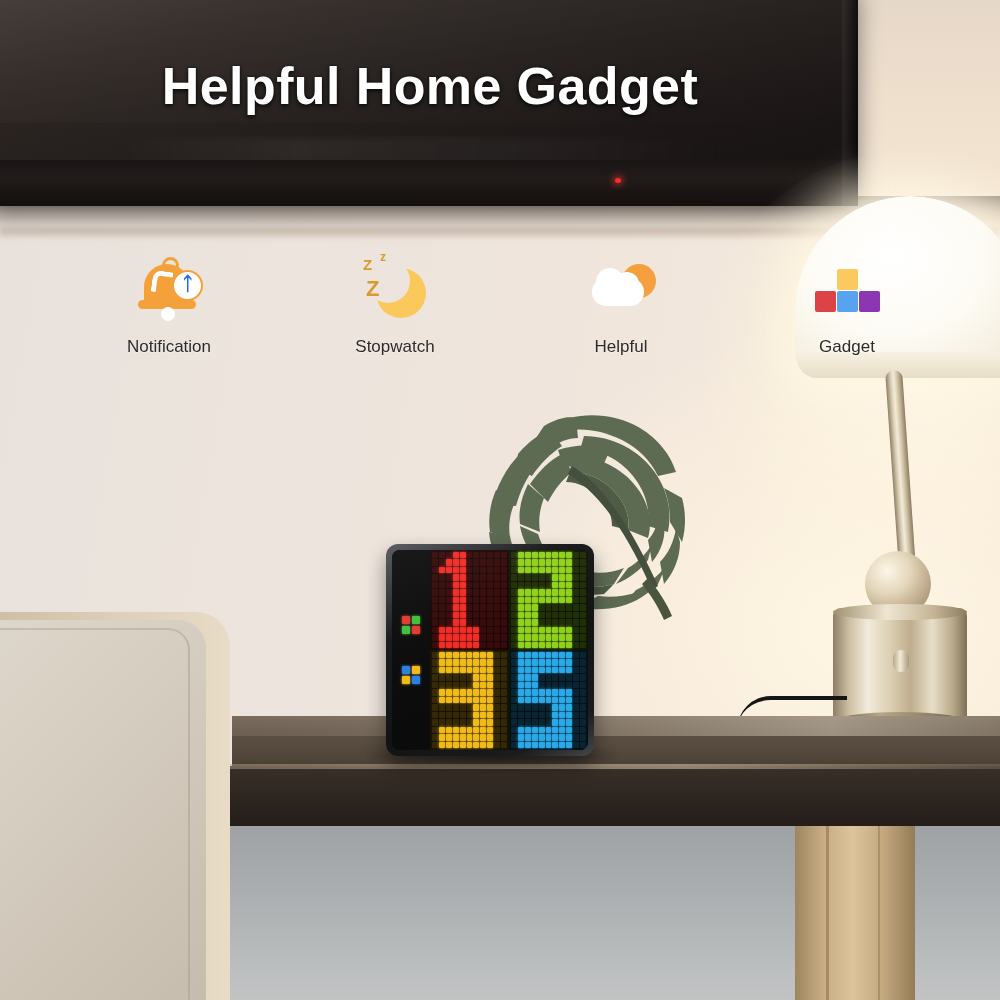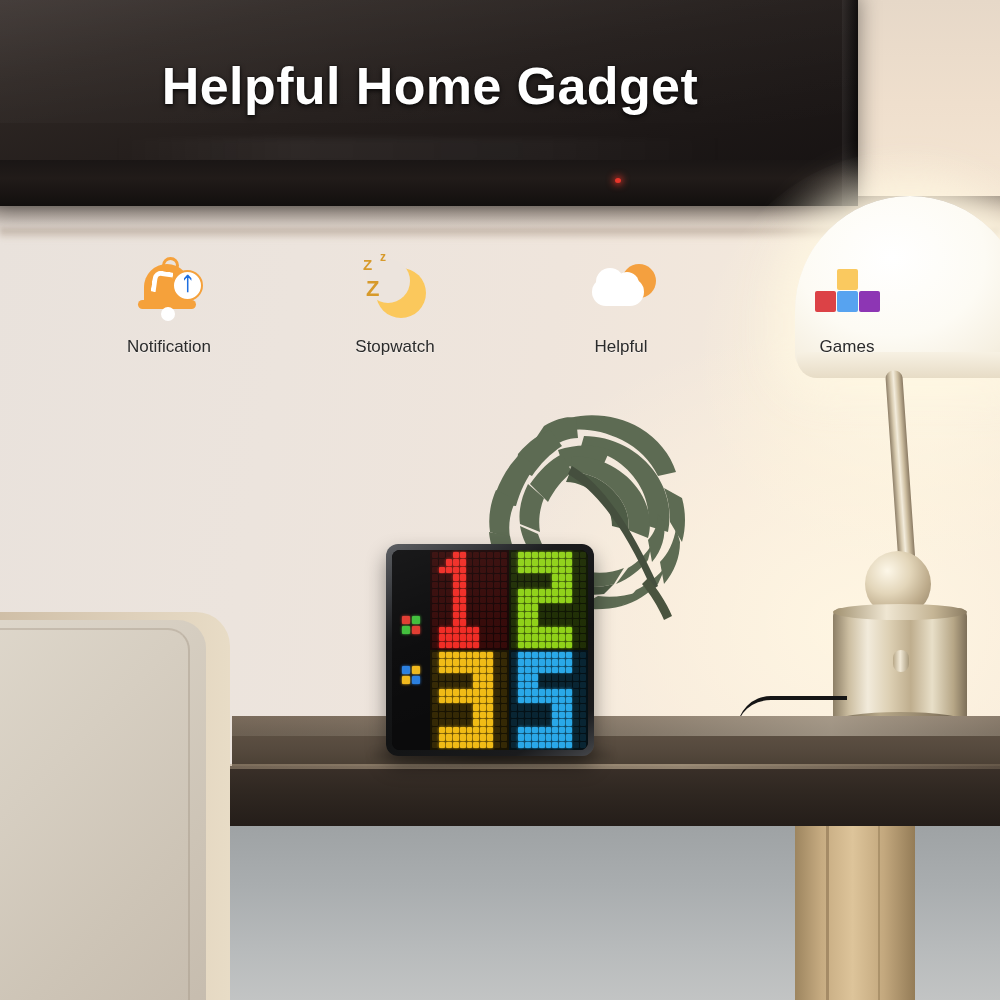--- a/index.html
+++ b/index.html
@@ -465,21 +465,21 @@
     </div>
 
 
     <div class="feature">
       <div class="feat-icon">
         <div class="blk top"></div>
           <div class="blk l"></div>
           <div class="blk m"></div>
           <div class="blk r"></div>
       </div>
-      <div class="feat-label">Games</div>
+      <div class="feat-label">Gadget</div>
     </div>
 
   </div>
 
   <div class="under-wall"></div>
   <div class="desk-leg"></div>
   <div class="leg-grain"></div>
     <div class="leg-grain2"></div>
   <div class="desk-top"></div>
   <div class="desk-top-sheen"></div>

